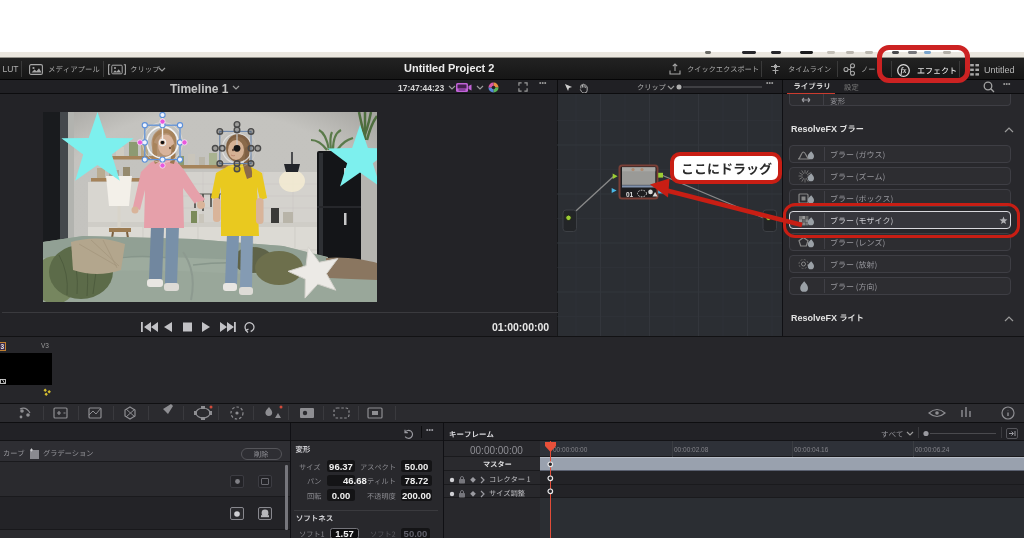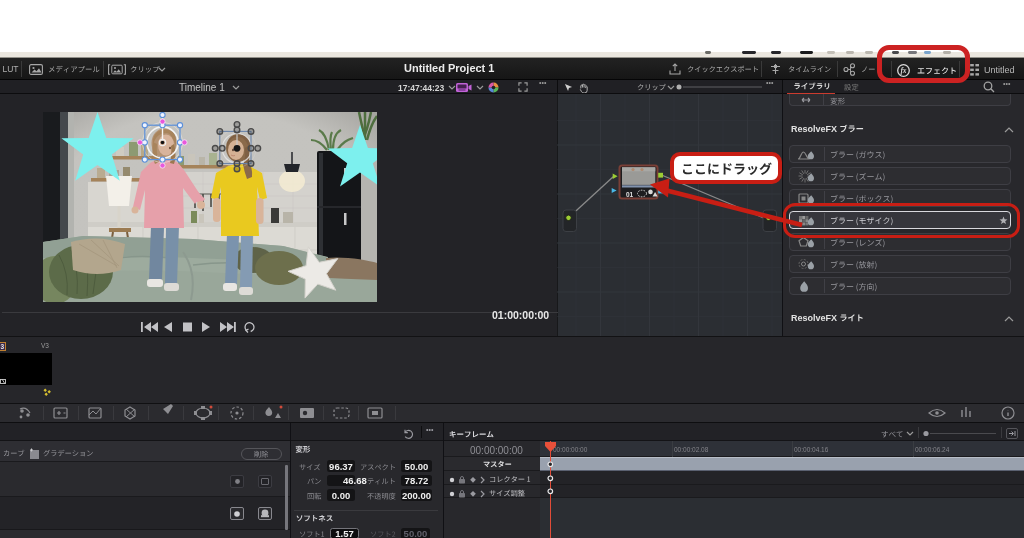--- a/index.html
+++ b/index.html
@@ -41,21 +41,21 @@
       <rect x="3.8" y="1.2" width="10.4" height="8.6" rx="1" fill="none" stroke="#a8a8a8" stroke-width="1"></rect>
       <circle cx="7" cy="4" r="1" fill="#a8a8a8"></circle>
       <path d="M5 8.5l2-2.2 1.7 1.4 2-2.4 2.3 3.2z" fill="#a8a8a8"></path>
     </svg>
 <svg style="position:absolute;left:129.5px;top:63.1px;overflow:visible" width="32" height="12" viewBox="0 -8.9 32 11.8">
       <path d="M6.5 -4.6Q6.4 -4.6 6.4 -4.4Q6.3 -4.3 6.3 -4.2Q6.2 -3.9 6.0 -3.4Q5.8 -3.0 5.6 -2.5Q5.3 -2.1 5.0 -1.7Q4.5 -1.1 3.8 -0.6Q3.1 -0.1 2.0 0.3L1.5 -0.2Q2.2 -0.4 2.7 -0.6Q3.2 -0.9 3.7 -1.3Q4.1 -1.6 4.4 -2.0Q4.7 -2.4 5.0 -2.8Q5.2 -3.2 5.4 -3.6Q5.5 -4.0 5.6 -4.3H2.9L3.1 -4.9Q3.2 -4.9 3.4 -4.9Q3.7 -4.9 4.0 -4.9Q4.3 -4.9 4.6 -4.9Q4.9 -4.9 5.2 -4.9Q5.4 -4.9 5.5 -4.9Q5.6 -4.9 5.7 -4.9Q5.9 -4.9 6.0 -4.9ZM4.0 -5.7Q3.9 -5.6 3.8 -5.4Q3.7 -5.3 3.6 -5.2Q3.4 -4.8 3.1 -4.3Q2.8 -3.8 2.3 -3.4Q1.8 -2.9 1.2 -2.5L0.7 -2.9Q1.2 -3.2 1.6 -3.5Q2.0 -3.8 2.3 -4.2Q2.5 -4.5 2.7 -4.8Q2.9 -5.1 3.1 -5.4Q3.1 -5.5 3.2 -5.7Q3.3 -5.8 3.3 -6.0Z M13.1 -5.6Q13.1 -5.5 13.1 -5.3Q13.1 -5.2 13.1 -5.0Q13.1 -4.8 13.1 -4.6Q13.1 -4.4 13.1 -4.1Q13.1 -3.9 13.1 -3.8Q13.1 -3.1 13.1 -2.6Q13.0 -2.2 12.9 -1.8Q12.8 -1.5 12.7 -1.3Q12.5 -1.0 12.3 -0.8Q12.1 -0.5 11.8 -0.3Q11.5 -0.1 11.2 0.1Q10.9 0.2 10.6 0.3L10.1 -0.2Q10.6 -0.3 11.1 -0.6Q11.5 -0.8 11.9 -1.2Q12.1 -1.4 12.2 -1.7Q12.3 -1.9 12.4 -2.2Q12.4 -2.5 12.5 -2.9Q12.5 -3.3 12.5 -3.8Q12.5 -3.9 12.5 -4.2Q12.5 -4.4 12.5 -4.6Q12.5 -4.8 12.5 -5.0Q12.5 -5.2 12.5 -5.3Q12.5 -5.5 12.4 -5.6ZM9.7 -5.6Q9.7 -5.5 9.7 -5.3Q9.7 -5.2 9.7 -5.0Q9.7 -5.0 9.7 -4.8Q9.7 -4.6 9.7 -4.4Q9.7 -4.1 9.7 -3.8Q9.7 -3.5 9.7 -3.3Q9.7 -3.0 9.7 -2.8Q9.7 -2.6 9.7 -2.6Q9.7 -2.4 9.7 -2.3Q9.7 -2.1 9.7 -2.0H9.0Q9.0 -2.1 9.1 -2.2Q9.1 -2.4 9.1 -2.6Q9.1 -2.6 9.1 -2.8Q9.1 -3.0 9.1 -3.3Q9.1 -3.5 9.1 -3.8Q9.1 -4.1 9.1 -4.4Q9.1 -4.6 9.1 -4.8Q9.1 -5.0 9.1 -5.0Q9.1 -5.1 9.1 -5.3Q9.0 -5.5 9.0 -5.6Z M18.4 -4.3Q18.4 -4.2 18.5 -3.9Q18.6 -3.7 18.7 -3.5Q18.8 -3.2 18.8 -3.0Q18.9 -2.8 19.0 -2.7L18.4 -2.5Q18.4 -2.6 18.3 -2.8Q18.2 -3.0 18.1 -3.3Q18.1 -3.5 18.0 -3.7Q17.9 -4.0 17.8 -4.1ZM21.1 -3.8Q21.0 -3.7 21.0 -3.6Q21.0 -3.6 20.9 -3.5Q20.8 -2.9 20.5 -2.3Q20.3 -1.7 19.9 -1.2Q19.4 -0.6 18.7 -0.1Q18.1 0.3 17.5 0.6L17.0 0.1Q17.4 -0.1 17.9 -0.3Q18.3 -0.5 18.7 -0.8Q19.1 -1.1 19.4 -1.5Q19.7 -1.8 19.9 -2.2Q20.1 -2.7 20.2 -3.1Q20.4 -3.6 20.4 -4.0ZM16.7 -3.9Q16.7 -3.8 16.8 -3.6Q16.9 -3.3 17.0 -3.1Q17.1 -2.8 17.2 -2.6Q17.3 -2.4 17.3 -2.2L16.8 -2.0Q16.7 -2.2 16.6 -2.4Q16.6 -2.6 16.4 -2.9Q16.3 -3.2 16.3 -3.4Q16.2 -3.6 16.1 -3.7Z M28.2 -5.3Q28.2 -5.1 28.3 -5.0Q28.4 -4.8 28.6 -4.8Q28.9 -4.8 29.0 -5.0Q29.1 -5.1 29.1 -5.3Q29.1 -5.5 29.0 -5.7Q28.9 -5.8 28.6 -5.8Q28.4 -5.8 28.3 -5.7Q28.2 -5.5 28.2 -5.3ZM27.8 -5.3Q27.8 -5.5 27.9 -5.7Q28.0 -5.9 28.2 -6.0Q28.4 -6.1 28.6 -6.1Q28.9 -6.1 29.1 -6.0Q29.3 -5.9 29.4 -5.7Q29.5 -5.5 29.5 -5.3Q29.5 -5.1 29.4 -4.9Q29.3 -4.7 29.1 -4.6Q28.9 -4.5 28.6 -4.5Q28.4 -4.5 28.2 -4.6Q28.0 -4.7 27.9 -4.9Q27.8 -5.1 27.8 -5.3ZM28.5 -4.8Q28.4 -4.7 28.4 -4.7Q28.4 -4.6 28.4 -4.4Q28.3 -4.2 28.2 -3.8Q28.1 -3.4 28.0 -3.1Q27.8 -2.7 27.6 -2.4Q27.5 -2.0 27.2 -1.7Q26.9 -1.3 26.5 -0.9Q26.1 -0.5 25.5 -0.2Q25.0 0.0 24.3 0.3L23.8 -0.3Q24.6 -0.5 25.1 -0.7Q25.6 -1.0 26.0 -1.3Q26.4 -1.7 26.7 -2.1Q27.0 -2.4 27.2 -2.8Q27.4 -3.3 27.5 -3.7Q27.6 -4.1 27.7 -4.5Q27.6 -4.5 27.3 -4.5Q27.0 -4.5 26.6 -4.5Q26.2 -4.5 25.8 -4.5Q25.4 -4.5 25.0 -4.5Q24.6 -4.5 24.3 -4.5Q24.0 -4.5 23.9 -4.5Q23.7 -4.5 23.5 -4.5Q23.3 -4.5 23.2 -4.5V-5.1Q23.3 -5.1 23.4 -5.1Q23.5 -5.1 23.7 -5.1Q23.8 -5.1 23.9 -5.1Q24.0 -5.1 24.2 -5.1Q24.4 -5.1 24.8 -5.1Q25.1 -5.1 25.4 -5.1Q25.8 -5.1 26.1 -5.1Q26.5 -5.1 26.8 -5.1Q27.1 -5.1 27.3 -5.1Q27.5 -5.1 27.6 -5.1Q27.7 -5.1 27.8 -5.1Q27.9 -5.1 28.0 -5.1Z" fill="#b0b0b0"></path>
     </svg>
 <svg class="abs" style="left:158px;top:67px" width="8" height="5" viewBox="0 0 8 5">
       <path d="M1 1l3 3 3-3" stroke="#9a9a9a" stroke-width="1.2" fill="none"></path>
     </svg>
-<div class="abs" style="left:404px;top:62px;white-space:nowrap;font-size:11px;font-weight:bold;color:#ececec;">Untitled Project 1</div>
+<div class="abs" style="left:404px;top:62px;white-space:nowrap;font-size:11px;font-weight:bold;color:#ececec;">Untitled Project 2</div>
 <svg class="abs" style="left:669px;top:63px" width="12" height="12" viewBox="0 0 12 12">
       <path d="M6 8V1M3.8 3.2L6 1l2.2 2.2" stroke="#a8a8a8" stroke-width="1.1" fill="none"></path>
       <path d="M1 7.5V11h10V7.5" stroke="#a8a8a8" stroke-width="1.1" fill="none"></path>
     </svg>
 <svg style="position:absolute;left:686.5px;top:63.4px;overflow:visible" width="74" height="12" viewBox="0 -8.6 74 11.5">
       <path d="M6.3 -4.5Q6.2 -4.4 6.2 -4.3Q6.1 -4.2 6.1 -4.1Q6.0 -3.8 5.8 -3.3Q5.7 -2.9 5.4 -2.5Q5.2 -2.0 4.8 -1.6Q4.3 -1.0 3.7 -0.6Q3.0 -0.1 2.0 0.3L1.4 -0.2Q2.1 -0.3 2.6 -0.6Q3.2 -0.9 3.6 -1.2Q4.0 -1.6 4.3 -2.0Q4.6 -2.3 4.8 -2.7Q5.1 -3.1 5.2 -3.5Q5.4 -3.9 5.5 -4.2H2.8L3.0 -4.7Q3.1 -4.7 3.4 -4.7Q3.6 -4.7 3.9 -4.7Q4.2 -4.7 4.5 -4.7Q4.8 -4.7 5.0 -4.7Q5.3 -4.7 5.3 -4.7Q5.5 -4.7 5.6 -4.7Q5.7 -4.8 5.8 -4.8ZM3.9 -5.6Q3.8 -5.4 3.7 -5.3Q3.6 -5.1 3.5 -5.0Q3.3 -4.6 3.0 -4.2Q2.7 -3.7 2.2 -3.3Q1.8 -2.8 1.2 -2.4L0.7 -2.8Q1.2 -3.1 1.5 -3.4Q1.9 -3.7 2.2 -4.1Q2.5 -4.4 2.7 -4.7Q2.9 -5.0 3.0 -5.2Q3.0 -5.3 3.1 -5.5Q3.2 -5.7 3.2 -5.8Z M7.8 -2.6Q8.8 -2.9 9.6 -3.2Q10.4 -3.6 11.0 -3.9Q11.3 -4.2 11.7 -4.5Q12.1 -4.7 12.4 -5.0Q12.7 -5.3 12.9 -5.6L13.4 -5.2Q13.1 -4.9 12.8 -4.6Q12.4 -4.3 12.0 -4.0Q11.6 -3.7 11.2 -3.4Q10.8 -3.2 10.3 -2.9Q9.8 -2.7 9.2 -2.4Q8.7 -2.2 8.1 -2.0ZM10.8 -3.6 11.5 -3.8V-0.5Q11.5 -0.4 11.5 -0.3Q11.5 -0.1 11.5 0.0Q11.5 0.2 11.5 0.2H10.8Q10.8 0.2 10.8 0.0Q10.8 -0.1 10.8 -0.3Q10.8 -0.4 10.8 -0.5Z M17.9 -4.1Q17.9 -4.0 18.0 -3.8Q18.1 -3.6 18.2 -3.4Q18.3 -3.1 18.3 -2.9Q18.4 -2.7 18.4 -2.6L17.9 -2.4Q17.9 -2.5 17.8 -2.7Q17.7 -2.9 17.7 -3.2Q17.6 -3.4 17.5 -3.6Q17.4 -3.8 17.3 -4.0ZM20.5 -3.7Q20.5 -3.6 20.4 -3.5Q20.4 -3.5 20.4 -3.4Q20.2 -2.8 20.0 -2.2Q19.7 -1.7 19.4 -1.2Q18.9 -0.5 18.2 -0.1Q17.6 0.3 17.0 0.5L16.5 0.1Q16.9 -0.1 17.4 -0.3Q17.8 -0.5 18.2 -0.8Q18.6 -1.1 18.9 -1.5Q19.1 -1.8 19.3 -2.2Q19.5 -2.6 19.7 -3.0Q19.8 -3.5 19.9 -3.9ZM16.2 -3.8Q16.3 -3.7 16.4 -3.5Q16.4 -3.2 16.5 -3.0Q16.6 -2.8 16.7 -2.5Q16.8 -2.3 16.9 -2.2L16.3 -2.0Q16.3 -2.1 16.2 -2.3Q16.1 -2.6 16.0 -2.8Q15.9 -3.1 15.8 -3.3Q15.7 -3.5 15.7 -3.6Z M27.9 -4.5Q27.8 -4.4 27.8 -4.3Q27.7 -4.2 27.7 -4.1Q27.6 -3.8 27.4 -3.3Q27.3 -2.9 27.0 -2.5Q26.8 -2.0 26.4 -1.6Q25.9 -1.0 25.3 -0.6Q24.6 -0.1 23.6 0.3L23.0 -0.2Q23.7 -0.3 24.2 -0.6Q24.8 -0.9 25.2 -1.2Q25.6 -1.6 25.9 -2.0Q26.2 -2.3 26.4 -2.7Q26.7 -3.1 26.8 -3.5Q27.0 -3.9 27.1 -4.2H24.4L24.6 -4.7Q24.7 -4.7 25.0 -4.7Q25.2 -4.7 25.5 -4.7Q25.8 -4.7 26.1 -4.7Q26.4 -4.7 26.6 -4.7Q26.9 -4.7 26.9 -4.7Q27.1 -4.7 27.2 -4.7Q27.3 -4.8 27.4 -4.8ZM25.5 -5.6Q25.4 -5.4 25.3 -5.3Q25.2 -5.1 25.1 -5.0Q24.9 -4.6 24.6 -4.2Q24.3 -3.7 23.8 -3.3Q23.4 -2.8 22.8 -2.4L22.3 -2.8Q22.8 -3.1 23.1 -3.4Q23.5 -3.7 23.8 -4.1Q24.1 -4.4 24.3 -4.7Q24.5 -5.0 24.6 -5.2Q24.6 -5.3 24.7 -5.5Q24.8 -5.7 24.8 -5.8Z M29.8 -4.8Q30.0 -4.8 30.2 -4.8Q30.3 -4.8 30.5 -4.8H34.4Q34.6 -4.8 34.7 -4.8Q34.9 -4.8 35.0 -4.8V-4.2Q34.9 -4.2 34.7 -4.2Q34.6 -4.2 34.4 -4.2H30.5Q30.3 -4.2 30.2 -4.2Q30.0 -4.2 29.8 -4.2ZM32.1 -0.6V-4.5H32.7V-0.6ZM29.4 -0.9Q29.6 -0.9 29.7 -0.9Q29.9 -0.9 30.0 -0.9H34.8Q35.0 -0.9 35.1 -0.9Q35.3 -0.9 35.4 -0.9V-0.3Q35.2 -0.3 35.1 -0.3Q34.9 -0.3 34.8 -0.3H30.0Q29.9 -0.3 29.7 -0.3Q29.6 -0.3 29.4 -0.3Z M42.3 -4.5Q42.2 -4.4 42.2 -4.3Q42.1 -4.2 42.1 -4.1Q42.0 -3.8 41.8 -3.3Q41.7 -2.9 41.4 -2.5Q41.2 -2.0 40.8 -1.6Q40.3 -1.0 39.7 -0.6Q39.0 -0.1 38.0 0.3L37.4 -0.2Q38.1 -0.3 38.6 -0.6Q39.2 -0.9 39.6 -1.2Q40.0 -1.6 40.3 -2.0Q40.6 -2.3 40.8 -2.7Q41.1 -3.1 41.2 -3.5Q41.4 -3.9 41.5 -4.2H38.8L39.0 -4.7Q39.1 -4.7 39.4 -4.7Q39.6 -4.7 39.9 -4.7Q40.2 -4.7 40.5 -4.7Q40.8 -4.7 41.0 -4.7Q41.3 -4.7 41.3 -4.7Q41.5 -4.7 41.6 -4.7Q41.7 -4.8 41.8 -4.8ZM39.9 -5.6Q39.8 -5.4 39.7 -5.3Q39.6 -5.1 39.5 -5.0Q39.3 -4.6 39.0 -4.2Q38.7 -3.7 38.2 -3.3Q37.8 -2.8 37.2 -2.4L36.7 -2.8Q37.2 -3.1 37.5 -3.4Q37.9 -3.7 38.2 -4.1Q38.5 -4.4 38.7 -4.7Q38.9 -5.0 39.0 -5.2Q39.0 -5.3 39.1 -5.5Q39.2 -5.7 39.2 -5.8Z M49.0 -4.8Q48.9 -4.8 48.9 -4.7Q48.8 -4.6 48.8 -4.5Q48.6 -4.1 48.4 -3.7Q48.2 -3.3 47.9 -2.9Q47.6 -2.5 47.3 -2.1Q46.9 -1.7 46.5 -1.2Q46.0 -0.8 45.5 -0.5Q44.9 -0.1 44.4 0.2L43.9 -0.3Q44.5 -0.6 45.0 -0.9Q45.6 -1.2 46.0 -1.6Q46.5 -2.1 46.9 -2.5Q47.1 -2.7 47.4 -3.1Q47.6 -3.4 47.8 -3.8Q48.0 -4.2 48.1 -4.5Q48.0 -4.5 47.8 -4.5Q47.6 -4.5 47.3 -4.5Q47.0 -4.5 46.7 -4.5Q46.4 -4.5 46.1 -4.5Q45.8 -4.5 45.6 -4.5Q45.3 -4.5 45.3 -4.5Q45.1 -4.5 45.0 -4.5Q44.8 -4.4 44.7 -4.4Q44.6 -4.4 44.5 -4.4V-5.1Q44.6 -5.1 44.7 -5.1Q44.9 -5.1 45.0 -5.0Q45.2 -5.0 45.3 -5.0Q45.3 -5.0 45.6 -5.0Q45.8 -5.0 46.1 -5.0Q46.4 -5.0 46.7 -5.0Q47.0 -5.0 47.3 -5.0Q47.6 -5.0 47.8 -5.0Q48.0 -5.0 48.1 -5.0Q48.2 -5.0 48.4 -5.1Q48.5 -5.1 48.6 -5.1ZM47.4 -2.5Q47.7 -2.3 48.0 -2.0Q48.4 -1.7 48.7 -1.4Q49.0 -1.0 49.2 -0.8Q49.5 -0.5 49.7 -0.2L49.2 0.2Q48.9 -0.1 48.6 -0.5Q48.2 -0.9 47.8 -1.3Q47.4 -1.8 47.0 -2.1Z M55.8 -5.3Q55.8 -5.1 56.0 -5.0Q56.1 -4.9 56.3 -4.9Q56.5 -4.9 56.6 -5.0Q56.8 -5.1 56.8 -5.3Q56.8 -5.5 56.6 -5.6Q56.5 -5.8 56.3 -5.8Q56.1 -5.8 56.0 -5.6Q55.8 -5.5 55.8 -5.3ZM55.5 -5.3Q55.5 -5.5 55.6 -5.7Q55.7 -5.9 55.9 -6.0Q56.1 -6.1 56.3 -6.1Q56.5 -6.1 56.7 -6.0Q56.9 -5.9 57.0 -5.7Q57.1 -5.5 57.1 -5.3Q57.1 -5.1 57.0 -4.9Q56.9 -4.7 56.7 -4.6Q56.5 -4.5 56.3 -4.5Q56.1 -4.5 55.9 -4.6Q55.7 -4.7 55.6 -4.9Q55.5 -5.1 55.5 -5.3ZM54.3 -5.5Q54.3 -5.5 54.3 -5.4Q54.3 -5.3 54.3 -5.2Q54.3 -5.1 54.3 -5.0Q54.3 -4.8 54.3 -4.6Q54.3 -4.4 54.3 -4.1Q54.3 -3.9 54.3 -3.7Q54.3 -3.6 54.3 -3.3Q54.3 -3.0 54.3 -2.7Q54.3 -2.3 54.3 -2.0Q54.3 -1.6 54.3 -1.3Q54.3 -0.9 54.3 -0.7Q54.3 -0.4 54.3 -0.3Q54.3 0.0 54.1 0.2Q54.0 0.3 53.6 0.3Q53.5 0.3 53.3 0.3Q53.1 0.3 52.9 0.3Q52.8 0.3 52.6 0.3L52.6 -0.3Q52.8 -0.3 53.0 -0.3Q53.3 -0.2 53.4 -0.2Q53.5 -0.2 53.6 -0.3Q53.7 -0.4 53.7 -0.5Q53.7 -0.6 53.7 -0.9Q53.7 -1.1 53.7 -1.4Q53.7 -1.8 53.7 -2.1Q53.7 -2.5 53.7 -2.8Q53.7 -3.1 53.7 -3.4Q53.7 -3.6 53.7 -3.7Q53.7 -3.8 53.7 -4.1Q53.7 -4.3 53.7 -4.6Q53.7 -4.9 53.7 -5.0Q53.7 -5.2 53.7 -5.3Q53.6 -5.5 53.6 -5.5ZM51.1 -4.3Q51.2 -4.3 51.4 -4.3Q51.5 -4.3 51.7 -4.3Q51.8 -4.3 52.0 -4.3Q52.3 -4.3 52.7 -4.3Q53.0 -4.3 53.5 -4.3Q53.9 -4.3 54.3 -4.3Q54.8 -4.3 55.2 -4.3Q55.5 -4.3 55.8 -4.3Q56.1 -4.3 56.2 -4.3Q56.3 -4.3 56.5 -4.3Q56.6 -4.3 56.7 -4.3V-3.7Q56.6 -3.7 56.5 -3.7Q56.3 -3.8 56.2 -3.8Q56.1 -3.8 55.8 -3.8Q55.5 -3.8 55.2 -3.8Q54.8 -3.8 54.4 -3.8Q53.9 -3.8 53.5 -3.8Q53.1 -3.8 52.7 -3.8Q52.3 -3.8 52.0 -3.8Q51.8 -3.8 51.7 -3.8Q51.5 -3.8 51.4 -3.7Q51.2 -3.7 51.1 -3.7ZM52.7 -2.6Q52.6 -2.4 52.4 -2.1Q52.3 -1.9 52.1 -1.6Q51.9 -1.3 51.7 -1.1Q51.5 -0.8 51.3 -0.7L50.8 -1.0Q51.0 -1.2 51.2 -1.4Q51.4 -1.6 51.6 -1.9Q51.8 -2.2 51.9 -2.4Q52.1 -2.7 52.2 -2.9ZM55.7 -2.9Q55.9 -2.7 56.0 -2.5Q56.2 -2.2 56.4 -2.0Q56.6 -1.7 56.7 -1.4Q56.9 -1.2 57.0 -1.0L56.4 -0.7Q56.3 -0.9 56.2 -1.2Q56.0 -1.4 55.9 -1.7Q55.7 -2.0 55.5 -2.2Q55.4 -2.4 55.2 -2.6Z M58.3 -3.1Q58.4 -3.1 58.6 -3.1Q58.8 -3.1 58.9 -3.1Q59.1 -3.1 59.3 -3.1Q59.5 -3.1 59.7 -3.1Q59.9 -3.1 60.3 -3.1Q60.6 -3.1 60.9 -3.1Q61.3 -3.1 61.7 -3.1Q62.0 -3.1 62.4 -3.1Q62.7 -3.1 62.9 -3.1Q63.2 -3.1 63.3 -3.1Q63.6 -3.1 63.7 -3.1Q63.9 -3.1 64.1 -3.1V-2.4Q63.9 -2.4 63.7 -2.4Q63.5 -2.4 63.3 -2.4Q63.2 -2.4 62.9 -2.4Q62.7 -2.4 62.4 -2.4Q62.0 -2.4 61.7 -2.4Q61.3 -2.4 60.9 -2.4Q60.6 -2.4 60.3 -2.4Q59.9 -2.4 59.7 -2.4Q59.5 -2.4 59.3 -2.4Q59.0 -2.4 58.8 -2.4Q58.5 -2.4 58.3 -2.4Z M67.2 -0.6Q67.2 -0.7 67.2 -1.0Q67.2 -1.3 67.2 -1.8Q67.2 -2.2 67.2 -2.7Q67.2 -3.1 67.2 -3.6Q67.2 -4.0 67.2 -4.3Q67.2 -4.7 67.2 -4.8Q67.2 -5.0 67.2 -5.2Q67.2 -5.4 67.2 -5.6H67.9Q67.9 -5.4 67.8 -5.2Q67.8 -5.0 67.8 -4.8Q67.8 -4.5 67.8 -4.2Q67.8 -3.8 67.8 -3.3Q67.8 -2.9 67.8 -2.4Q67.8 -2.0 67.8 -1.6Q67.8 -1.2 67.8 -1.0Q67.8 -0.7 67.8 -0.6Q67.8 -0.5 67.8 -0.4Q67.8 -0.2 67.9 -0.1Q67.9 0.1 67.9 0.2H67.2Q67.2 0.0 67.2 -0.2Q67.2 -0.4 67.2 -0.6ZM67.7 -3.7Q68.1 -3.6 68.5 -3.4Q68.9 -3.3 69.4 -3.1Q69.8 -3.0 70.2 -2.8Q70.6 -2.6 70.9 -2.5L70.7 -1.9Q70.3 -2.0 70.0 -2.2Q69.6 -2.4 69.2 -2.5Q68.8 -2.7 68.4 -2.8Q68.0 -3.0 67.7 -3.0Z" fill="#b0b0b0"></path>
     </svg>
 <svg class="abs" style="left:769px;top:63px" width="13" height="12" viewBox="0 0 13 12">
       <path d="M6.5 1v10M2 3.5h9M3.5 7.5h6" stroke="#a8a8a8" stroke-width="1.1"></path>
       <rect x="5" y="2" width="3" height="3" fill="#a8a8a8"></rect>
@@ -89,21 +89,21 @@
         <rect x="10.4" y="4.6" width="3.6" height="2.4"></rect>
         <rect x="0" y="9.2" width="3.6" height="2.4"></rect>
         <rect x="5.2" y="9.2" width="3.6" height="2.4"></rect>
         <rect x="10.4" y="9.2" width="3.6" height="2.4"></rect>
       </g>
     </svg>
 <div class="abs" style="left:984px;top:65px;white-space:nowrap;font-size:9px;color:#b8b8b8;">Untitled</div>
 <div class="abs" style="left:0px;top:80px;width:1024px;height:13.5px;background:#202024;border-bottom:1px solid #0c0c0e;"></div>
 <div class="abs" style="left:557px;top:80px;width:1px;height:13.5px;background:#0c0c0e;"></div>
 <div class="abs" style="left:782px;top:80px;width:1px;height:13.5px;background:#0c0c0e;"></div>
-<div class="abs" style="left:179px;top:82px;white-space:nowrap;font-size:10px;font-weight:normal;color:#c2c2c2;">Timeline 1</div>
+<div class="abs" style="left:170px;top:82px;white-space:nowrap;font-size:12px;font-weight:bold;color:#c2c2c2;">Timeline 1</div>
 <svg class="abs" style="left:232px;top:84.5px" width="8" height="5" viewBox="0 0 8 5">
       <path d="M1 1l3 3 3-3" stroke="#9a9a9a" stroke-width="1.2" fill="none"></path>
     </svg>
 <div class="abs" style="left:398px;top:82.5px;white-space:nowrap;font-size:8.5px;font-weight:bold;color:#d5d5d5;">17:47:44:23</div>
 <svg class="abs" style="left:447.5px;top:84.5px" width="8" height="5" viewBox="0 0 8 5">
       <path d="M1 1l3 3 3-3" stroke="#9a9a9a" stroke-width="1.2" fill="none"></path>
     </svg>
 <svg class="abs" style="left:456px;top:82.5px" width="16" height="9" viewBox="0 0 16 9">
       <rect x="0" y="0" width="12" height="9" rx="1.5" fill="#c163d6"></rect>
       <rect x="1.5" y="1.5" width="9" height="4" rx="0.5" fill="#45204f"></rect>
@@ -348,21 +348,21 @@
         <rect x="42" y="1.5" width="9" height="9"></rect>
         <path d="M61 1l8 5-8 5z"></path>
         <path d="M79 1l7 5-7 5zM86 1l7 5-7 5z"></path>
         <rect x="93" y="1" width="1.8" height="10"></rect>
       </g>
       <g fill="none" stroke="#c2c2c6" stroke-width="1.3">
         <path d="M105.5 9.5a4.5 4.5 0 1 1 4.2 1"></path>
         <path d="M107 11.5l-2-2 2.5-1.5"></path>
       </g>
     </svg>
-<div class="abs" style="left:492px;top:309px;white-space:nowrap;font-size:10.5px;font-weight:bold;color:#e8e8e8;">01:00:00:00</div>
+<div class="abs" style="left:492px;top:321px;white-space:nowrap;font-size:10.5px;font-weight:bold;color:#e8e8e8;">01:00:00:00</div>
 <svg class="abs" style="left:557px;top:94px" width="225" height="242" viewBox="0 0 225 242">
       <g stroke="#33363c" stroke-width="1" opacity="0.45">
         <line x1="19" y1="0" x2="19" y2="242"></line>
         <line x1="68" y1="0" x2="68" y2="242"></line>
         <line x1="117" y1="0" x2="117" y2="242"></line>
         <line x1="166" y1="0" x2="166" y2="242"></line>
         <line x1="215" y1="0" x2="215" y2="242"></line>
         <line x1="0" y1="26.5" x2="225" y2="26.5"></line>
         <line x1="0" y1="75.5" x2="225" y2="75.5"></line>
         <line x1="0" y1="124.5" x2="225" y2="124.5"></line>

